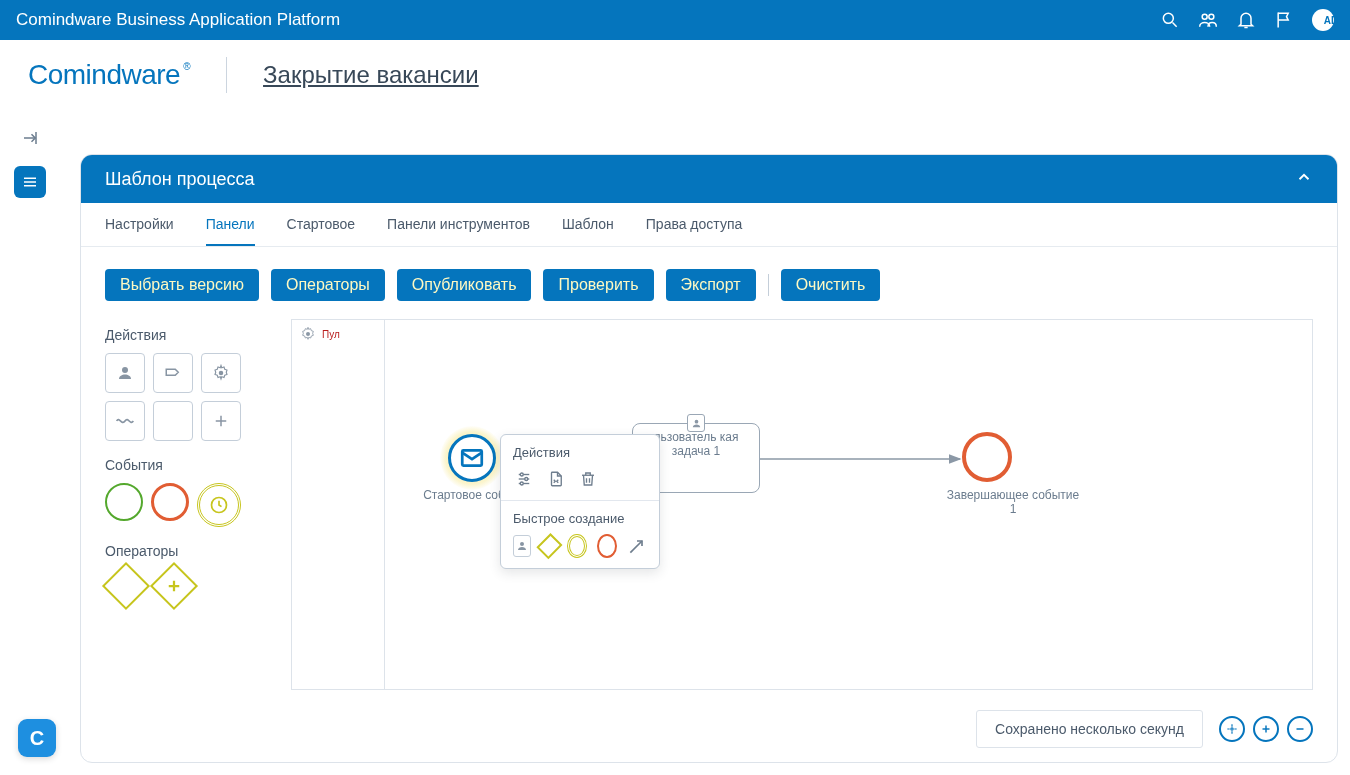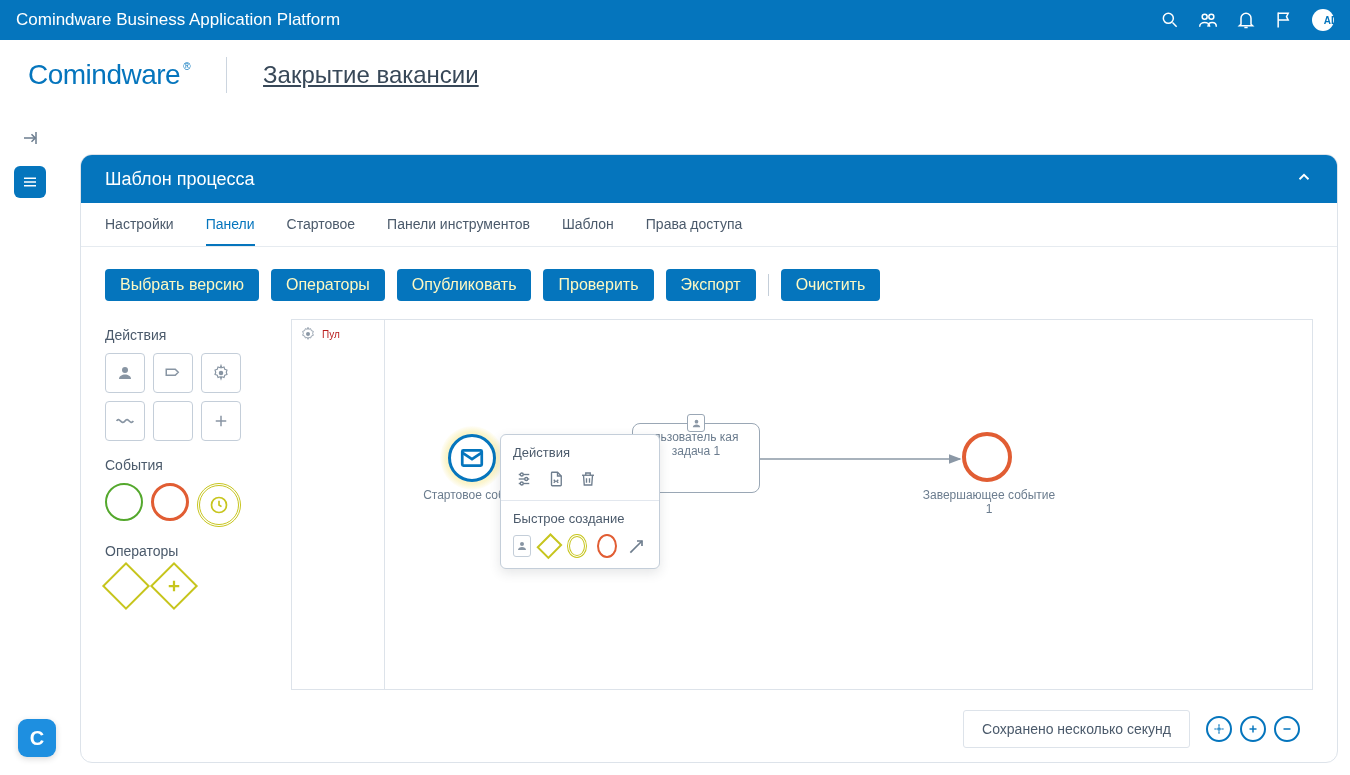--- a/index.html
+++ b/index.html
@@ -49,21 +49,21 @@
   .end-node { position: absolute; top: 112px; left: 670px; width: 50px; height: 50px; border: 4px solid #e15d33; border-radius: 50%; background: #fff; }
   .context-menu { position: absolute; top: 114px; left: 208px; width: 160px; background: #fff; border: 1px solid #c4ced9; border-radius: 6px; box-shadow: 0 4px 12px rgba(40,50,60,0.12); font-size: 13px; color: #4b5a6b; }
   .ctx-sec { border-bottom: 1px solid #e2e7ee; padding: 10px 12px; }
   .ctx-sec:last-child { border-bottom: none; }
   .ctx-title { margin-bottom: 8px; }
   .ctx-icons { display: flex; gap: 10px; align-items: center; }
   .ctx-icons .ic { width: 22px; height: 22px; cursor: pointer; display: flex; align-items: center; justify-content: center; color: #6f7e8e; }
   .sm-circle { width: 24px; height: 24px; border-radius: 50%; cursor: pointer; display:flex; align-items:center; justify-content:center; }
   .sm-diamond { width: 20px; height: 20px; transform: rotate(45deg); cursor: pointer; }
   .sm-box { width: 22px; height: 22px; border: 1px solid #c4ced9; border-radius: 3px; display:flex; align-items:center; justify-content:center; cursor:pointer; color:#8895a3; }
-  .statusbar { position: absolute; bottom: 14px; right: 37px; display: flex; align-items: center; gap: 16px; }
+  .statusbar { position: absolute; bottom: 14px; right: 24px; display: flex; align-items: center; gap: 16px; }
   .status-box { border: 1px solid #dde3ea; padding: 10px 18px; color: #4b5a6b; border-radius: 3px; }
   .zoom-btn { width: 26px; height: 26px; border: 2px solid #0575bd; border-radius: 50%; display: flex; align-items: center; justify-content: center; color: #0575bd; cursor: pointer; }
 </style>
 </head>
 <body>
 
 <div class="topbar">
   <div class="topbar-title">Comindware Business Application Platform</div>
   <div class="topbar-icons">
     <svg viewBox="0 0 24 24">
@@ -232,21 +232,21 @@
       <svg class="arrow-svg" width="210" height="14">
         <defs>
             <marker id="ah" markerWidth="8" markerHeight="8" refX="7" refY="3" orient="auto">
               <path d="M0,0 L8,3 L0,6 z" fill="#8b98a6"></path>
             </marker>
           </defs>
         <line x1="0" y1="6" x2="200" y2="6" stroke="#8b98a6" stroke-width="1.6" marker-end="url(#ah)"></line>
       </svg>
 
       <div class="end-node"></div>
-      <div class="node-label" style="top:168px; left:622px; width:150px;">
+      <div class="node-label" style="top:168px; left:646px; width:150px;">
         <div>Завершающее событие</div>
           <div>1</div>
       </div>
 
       <div class="context-menu">
         <div class="ctx-sec">
           <div class="ctx-title">Действия</div>
           <div class="ctx-icons">
             <span class="ic">
                 <svg width="18" height="18" viewBox="0 0 24 24" fill="none" stroke="currentColor" stroke-width="1.8">

